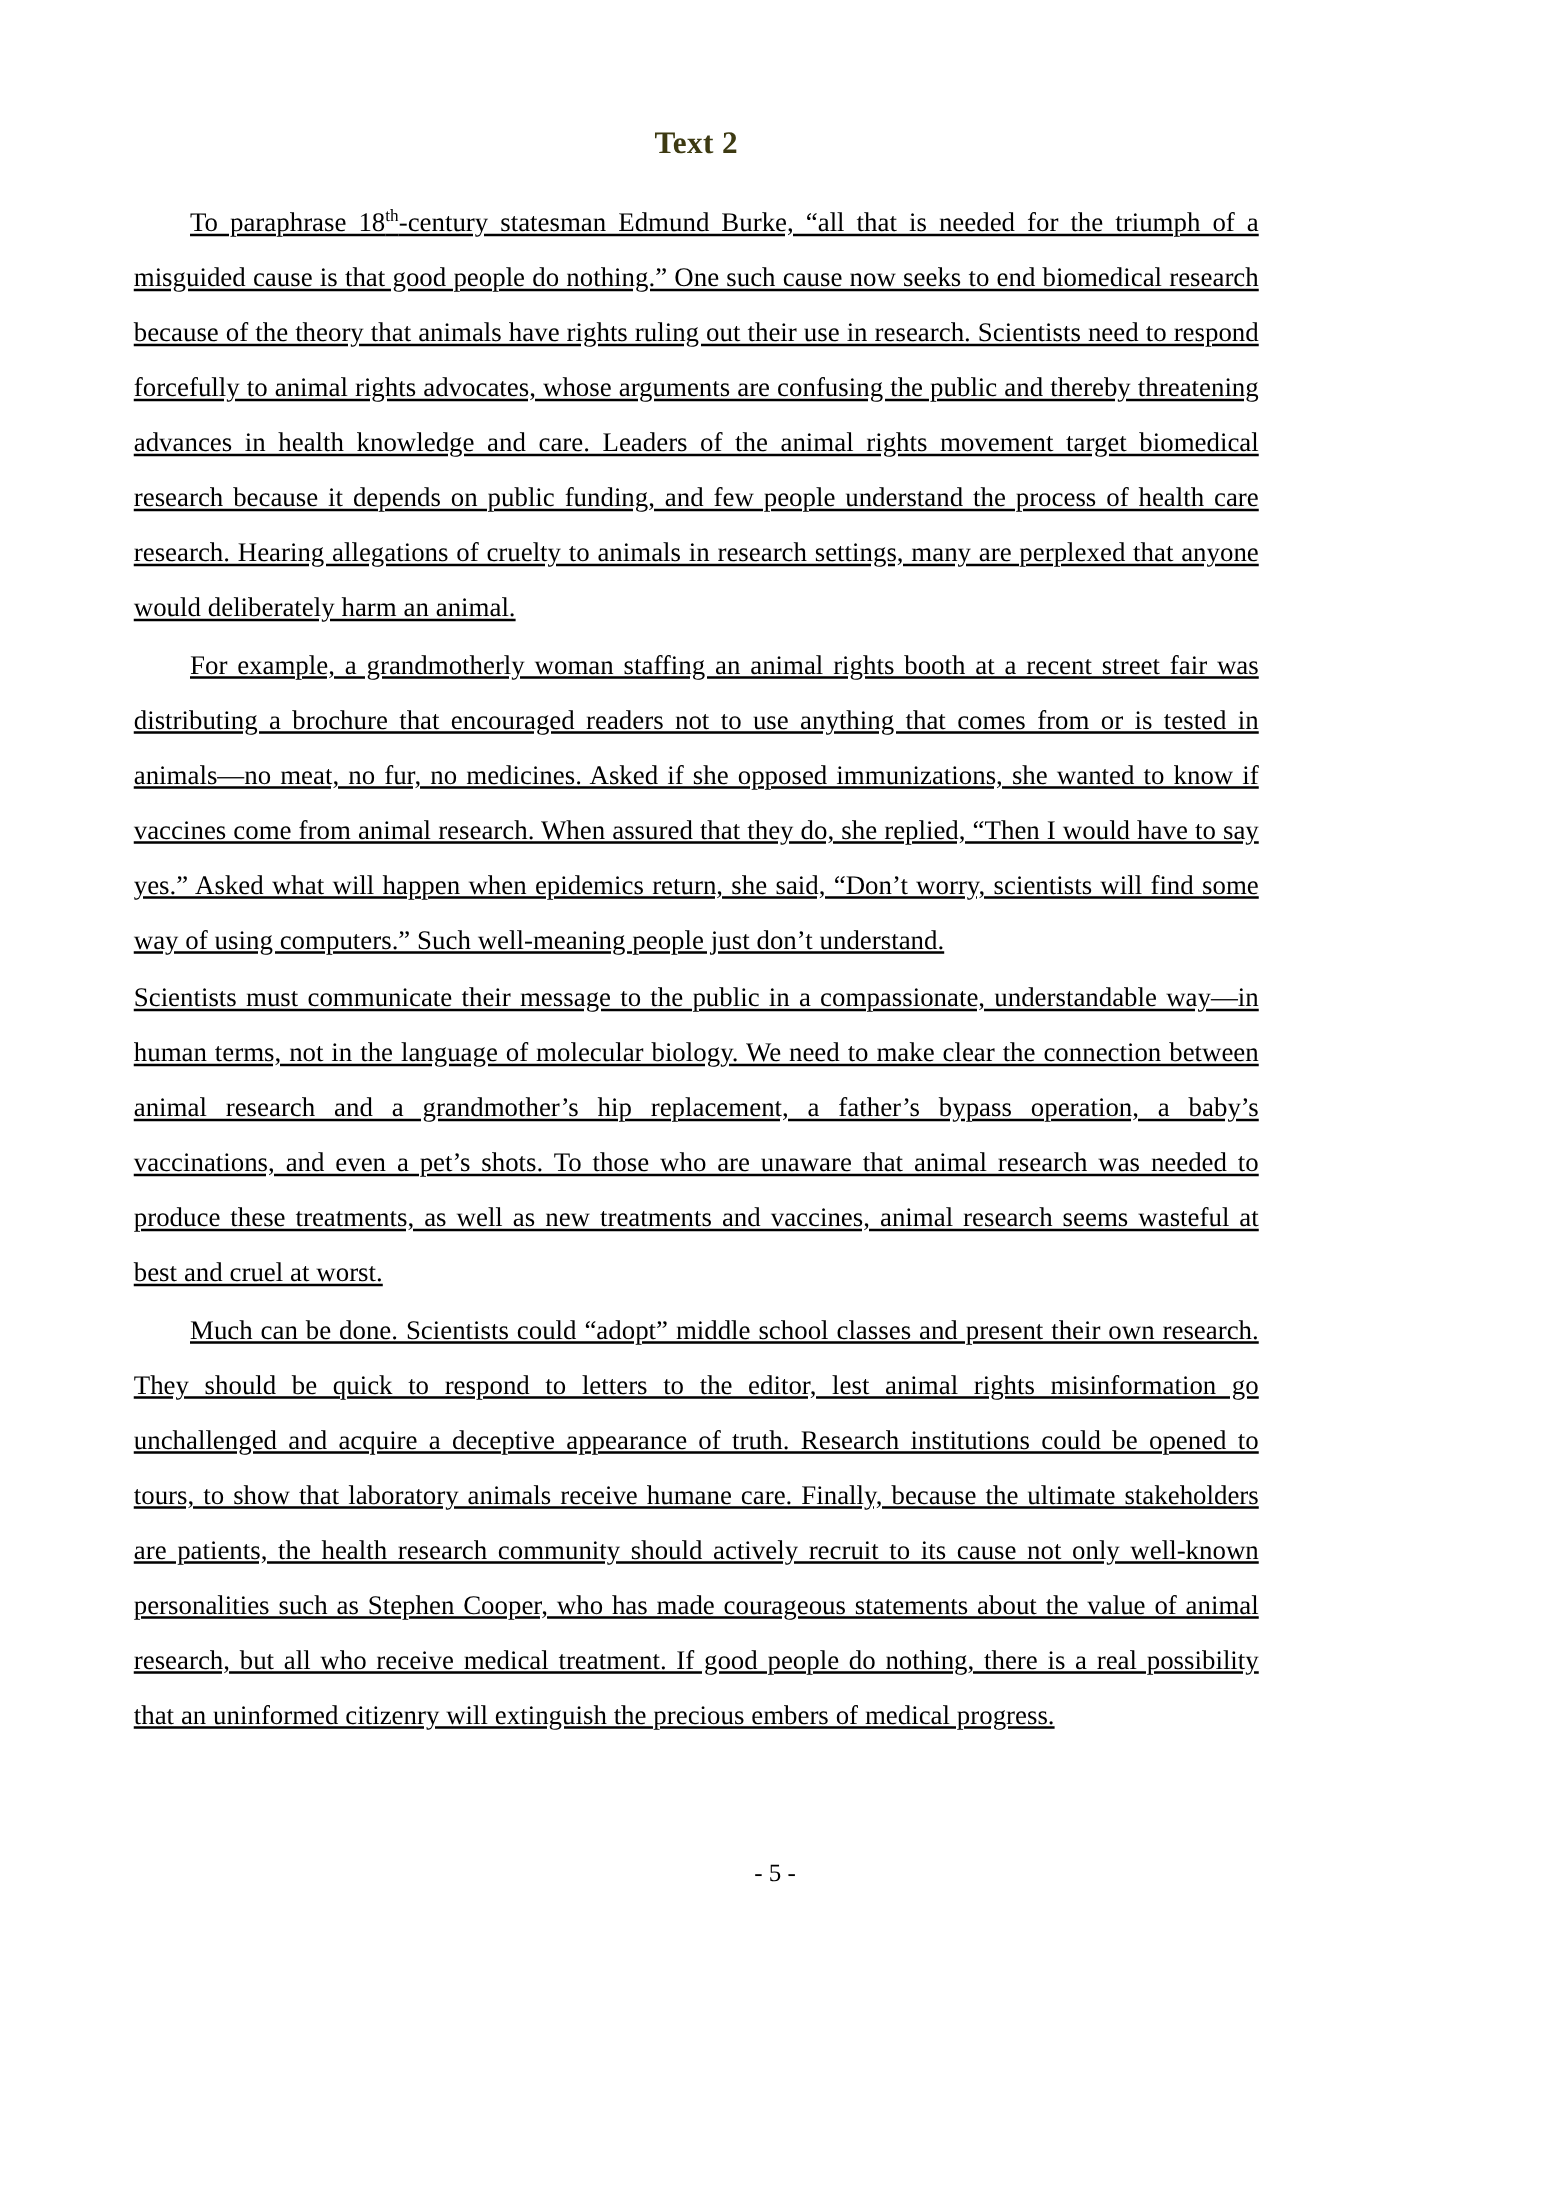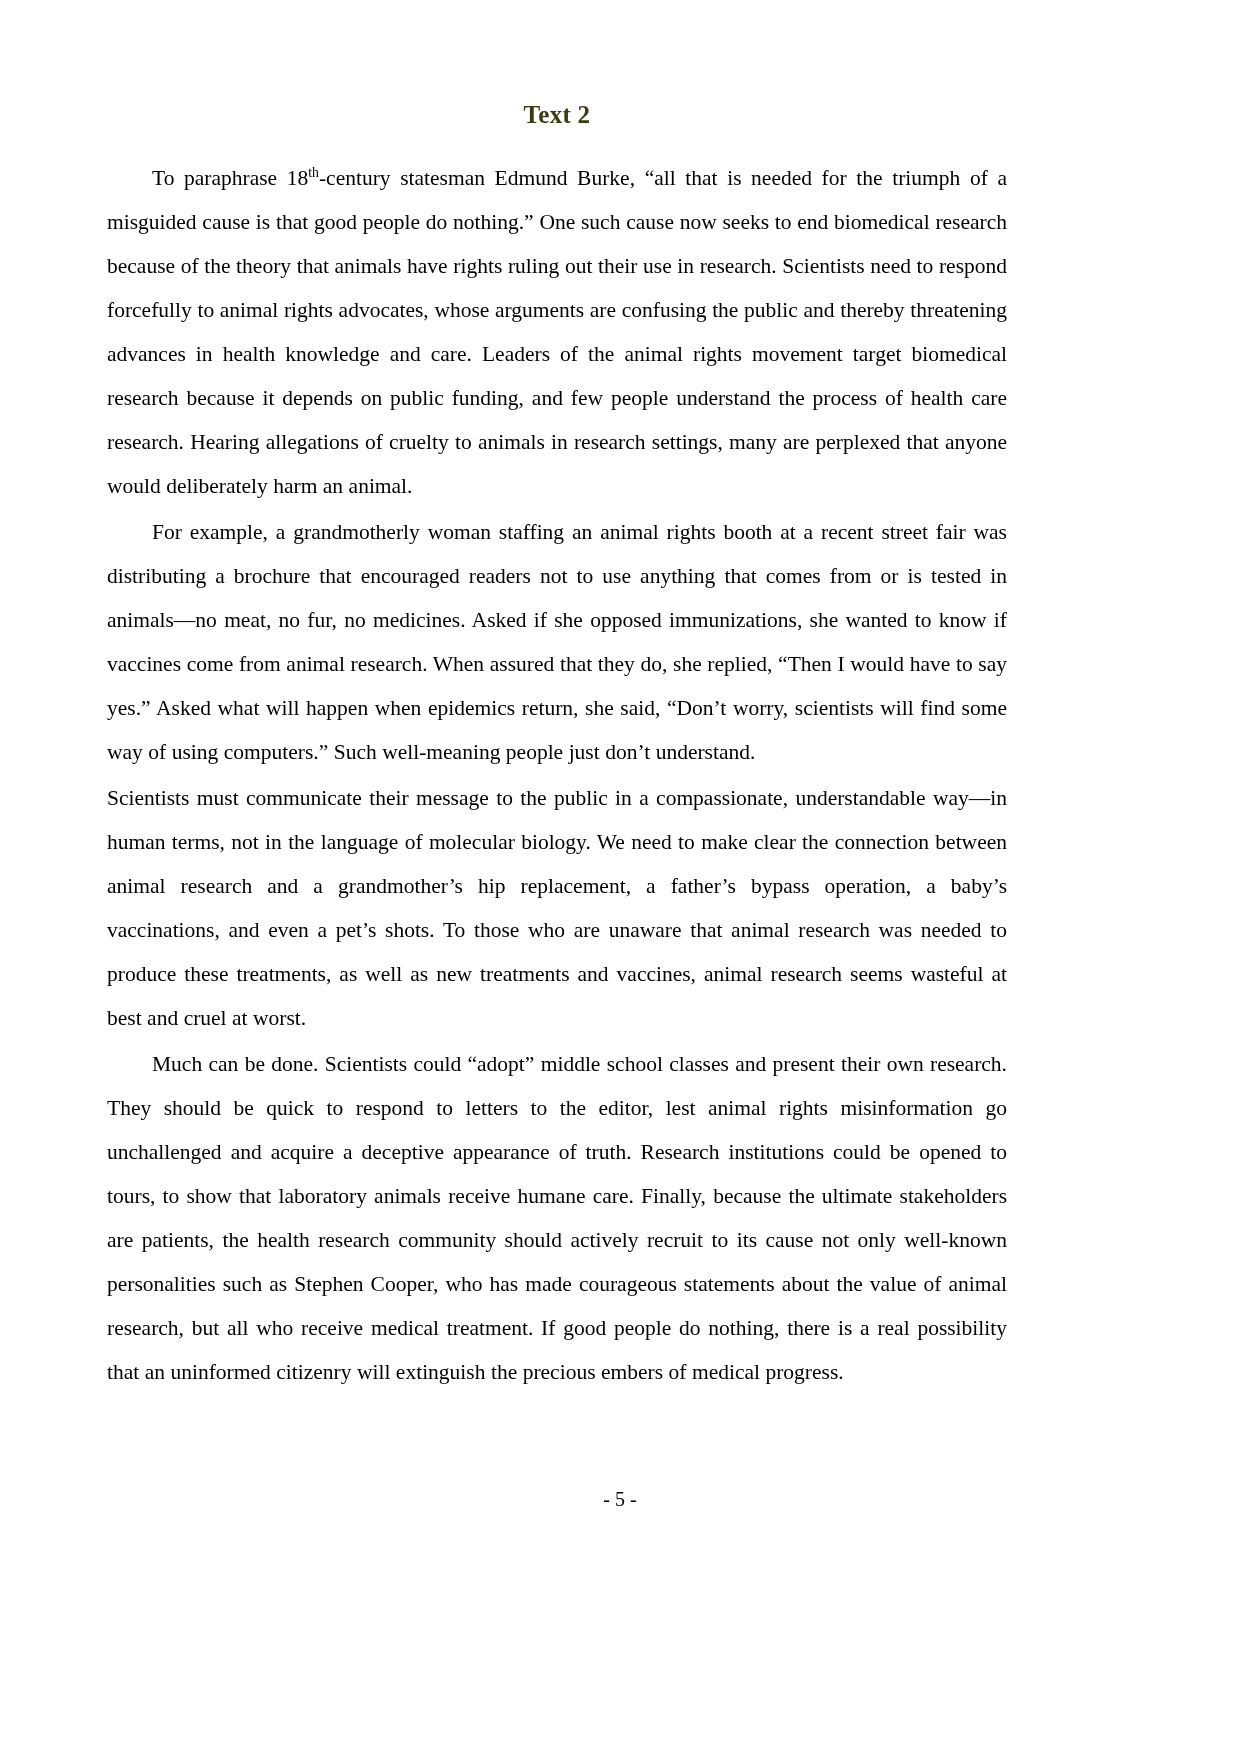--- a/index.html
+++ b/index.html
@@ -41,20 +41,21 @@
     margin: 0 0 2px 0;
     font-size: 21.5px;
     line-height: 44px;
     text-align: justify;
     text-justify: inter-word;
     text-indent: 45px;
     color: #000000;
     word-spacing: 0.1px;
     -webkit-hyphens: none;
     hyphens: none;
+    text-decoration: underline;
   }
   p.para.noindent {
     text-indent: 0;
   }
   p.para:last-of-type {
     margin-bottom: 0;
   }
   sup.ordsup {
     font-size: 0.64em;
     vertical-align: super;

